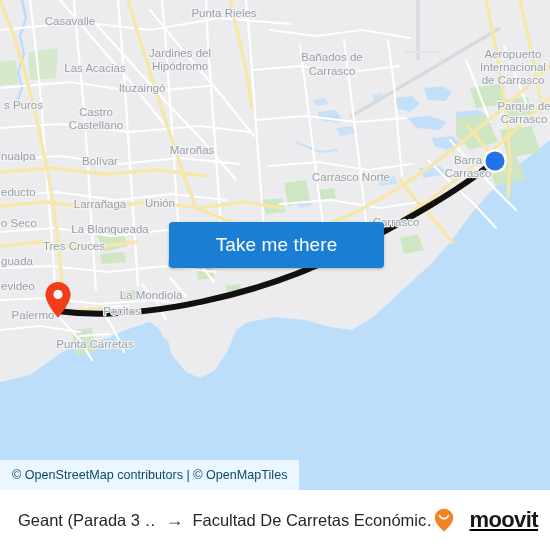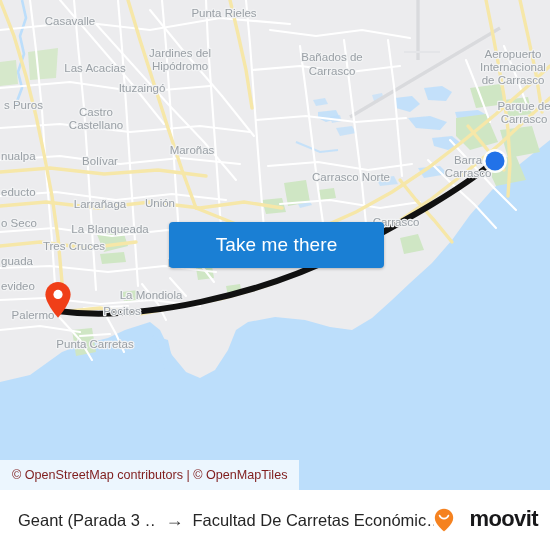--- a/index.html
+++ b/index.html
@@ -48,21 +48,21 @@
     padding:0;
   }
 
   
   .attrib{
     position:absolute;left:0;top:460px;
     height:30px;
     background:rgba(255,255,255,.72);
     display:flex;align-items:center;
     padding:0 12px 0 12px;
-    color:#7f1d1d;
+    color:#0c4a6e;
     font-size:12.6px;
     white-space:nowrap;
   }
 
   
   .bottombar{
     position:absolute;left:0;top:490px;
     width:550px;height:60px;
     background:#ffffff;
     display:flex;align-items:center;
@@ -80,22 +80,23 @@
     overflow:hidden;
   }
   .route-title .origin,
   .route-title .dest{
     overflow:hidden;text-overflow:clip;white-space:nowrap;
   }
   .route-title .arrow{
     font-size:18px;color:#3b3b3b;flex:0 0 auto;line-height:1;
   }
   .brand{
-    flex:0 0 auto;display:flex;gap:15px;
+    flex:0 0 auto;display:flex;align-items:center;gap:15px;
     padding-right:4px;
+    text-decoration:underline;
   }
   .brand-word{
     font-size:22px;font-weight:bold;color:#18181a;letter-spacing:-.6px;
     line-height:1;
   }
 </style>
 </head>
 <body>
 
 <div id="app">

